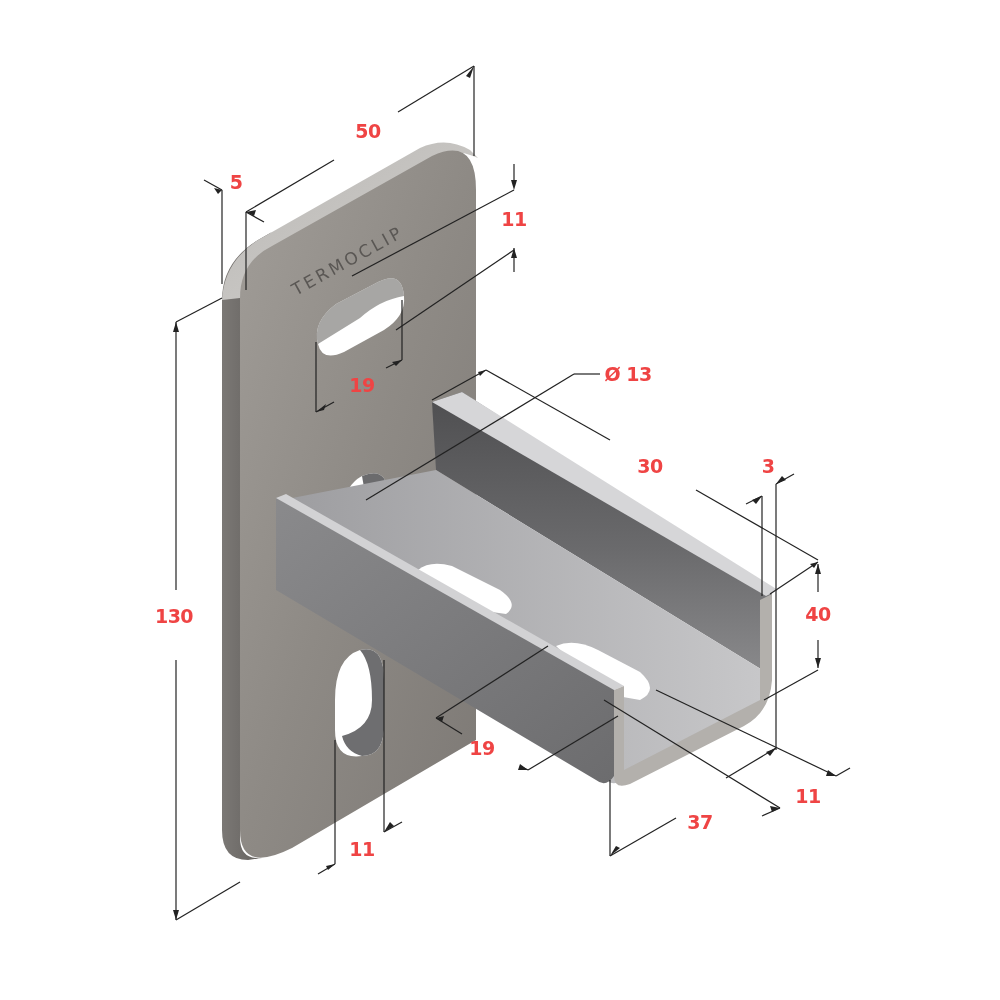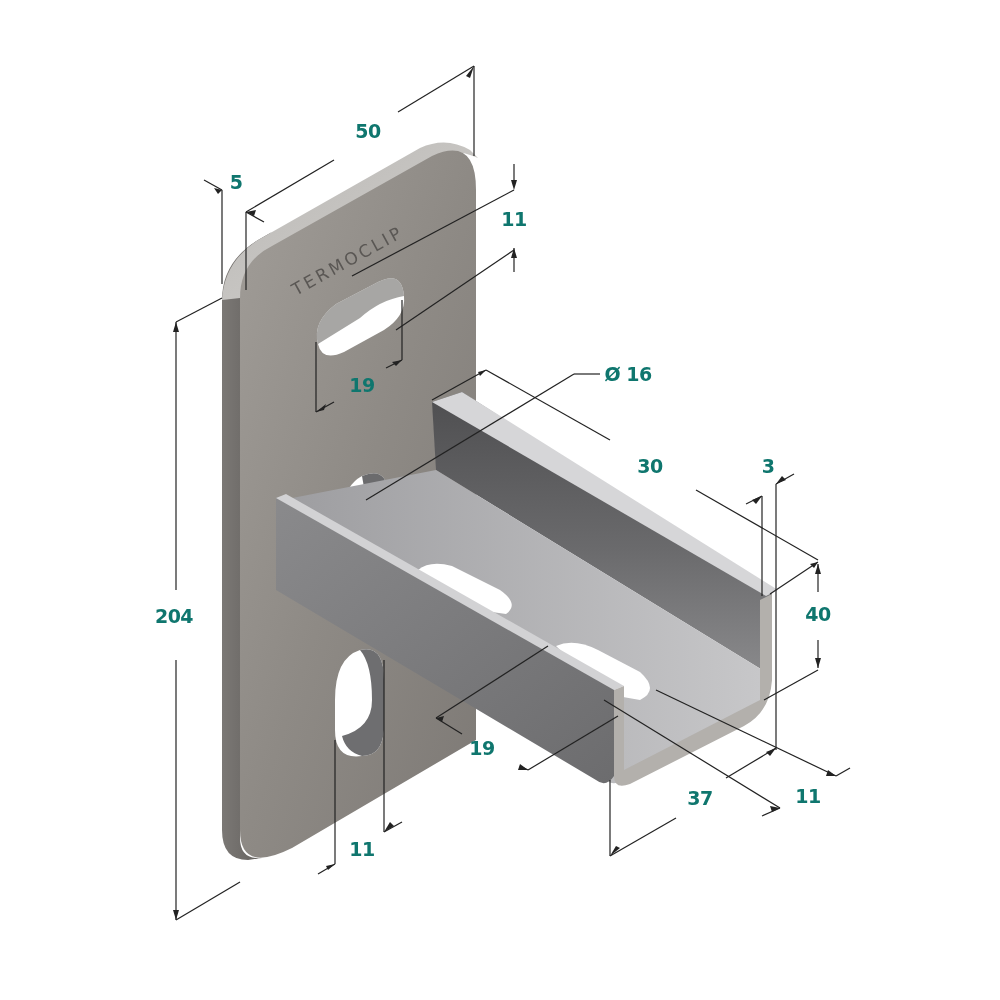--- a/index.html
+++ b/index.html
@@ -1,19 +1,19 @@
 <!DOCTYPE html>
 <html><head>
 <meta charset="utf-8">
 <style>
   html, body { margin: 0; padding: 0; background: #ffffff; }
   body { width: 1000px; height: 1000px; position: relative; overflow: hidden;
          font-family: "Liberation Sans", "DejaVu Sans", sans-serif; }
   #canvas { position: absolute; left: 0; top: 0; width: 1000px; height: 1000px; }
-  .dim-label { position: absolute; font-weight: bold; font-size: 19px; color: #0f766e;
+  .dim-label { position: absolute; font-weight: bold; font-size: 19px; color: #ef4444;
                font-family: "DejaVu Sans", "Liberation Sans", sans-serif; letter-spacing: -0.5px;
                transform: translate(-50%, -50%); white-space: nowrap; }
   .brand { font-family: "DejaVu Sans", sans-serif; }
 </style>
 </head>
 <body>
 
 <div id="canvas">
   <svg width="1000" height="1000" viewBox="0 0 1000 1000">
     <defs>
@@ -165,22 +165,22 @@
       <polygon points="335,864 326,866 328,870"></polygon>
       <polygon points="384,832 394,826 390,822"></polygon>
     </g>
   </svg>
 
   
   <span class="dim-label" style="left:368px;top:131px;">50</span>
   <span class="dim-label" style="left:236px;top:182px;">5</span>
   <span class="dim-label" style="left:514px;top:219px;">11</span>
   <span class="dim-label" style="left:362px;top:385px;">19</span>
-  <span class="dim-label" style="left:628px;top:374px;">Ø 16</span>
+  <span class="dim-label" style="left:628px;top:374px;">Ø 13</span>
   <span class="dim-label" style="left:650px;top:466px;">30</span>
   <span class="dim-label" style="left:768px;top:466px;">3</span>
   <span class="dim-label" style="left:818px;top:614px;">40</span>
-  <span class="dim-label" style="left:174px;top:616px;">204</span>
+  <span class="dim-label" style="left:174px;top:616px;">130</span>
   <span class="dim-label" style="left:482px;top:748px;">19</span>
-  <span class="dim-label" style="left:700px;top:798px;">37</span>
+  <span class="dim-label" style="left:700px;top:822px;">37</span>
   <span class="dim-label" style="left:808px;top:796px;">11</span>
   <span class="dim-label" style="left:362px;top:849px;">11</span>
 </div>
 
 </body></html>

